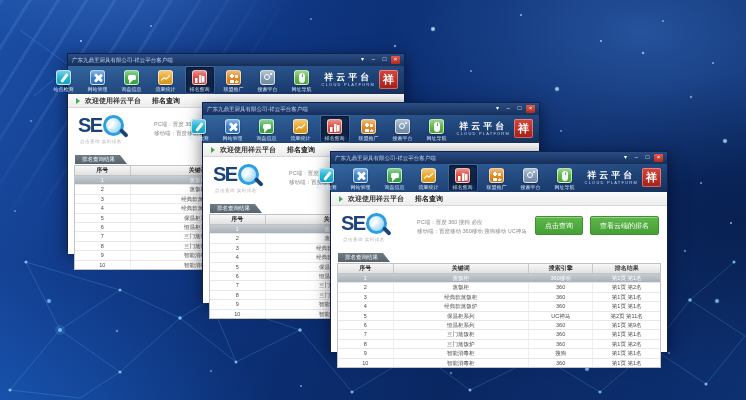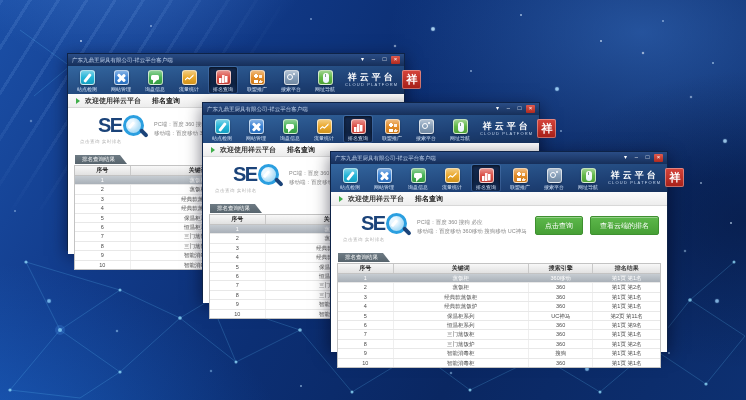--- a/index.html
+++ b/index.html
@@ -34,21 +34,21 @@
   .plexus{position:absolute;left:0;top:0;}
   
   .win{position:absolute;width:338px;height:198px;background:#fff;border:1px solid #0e2347;
     box-shadow:0 5px 16px rgba(0,4,20,.55);box-sizing:border-box;}
   .titlebar{display:flex;align-items:center;height:12px;background:linear-gradient(#2a4d86,#162f5a);padding:0 4px;}
   .title{font-size:5.5px;color:#c2d4ee;flex:1;white-space:nowrap;overflow:hidden;}
   .wctl{display:flex;gap:2px;}
   .wctl span{display:block;width:9px;height:8px;font-size:6px;line-height:7.5px;color:#fff;text-align:center;border-radius:1px;}
   .wctl .close{background:linear-gradient(#e05a4e,#b02a1e);}
   .toolbar{display:flex;align-items:flex-start;height:27px;
-    background:linear-gradient(175deg,#33669f,#1d3f73 70%,#16315c);padding:1px 4px 0 5px;gap:6px;}
+    background:linear-gradient(175deg,#33669f,#1d3f73 70%,#16315c);padding:1px 4px 0 5px;gap:6px;justify-content:flex-end;}
   .tbtn{display:flex;flex-direction:column;align-items:center;gap:1px;padding:3px 4px 1px;border-radius:2px;}
   .tbtn.sel{background:linear-gradient(#14294e,#0f2242 60%,#142c55);
     box-shadow:inset 0 1px 3px rgba(0,0,0,.6),0 0 0 1px rgba(120,160,220,.25);}
   .tlabel{font-size:5px;color:#d6e4f7;white-space:nowrap;}
   .ticon{position:relative;width:15px;height:15px;border-radius:3px;border:1px solid rgba(255,255,255,.65);box-sizing:border-box;
     background-image:linear-gradient(rgba(255,255,255,.42),rgba(255,255,255,.06) 50%,rgba(0,0,0,.10));
     box-shadow:0 1px 2px rgba(0,0,0,.35);}
   .ic-pencil::before{content:"";position:absolute;left:5.5px;top:2px;width:3px;height:10px;background:#fff;border-radius:1px;transform:rotate(38deg);}
   .ic-tools::before,.ic-tools::after{content:"";position:absolute;left:5.5px;top:1.5px;width:2.5px;height:10px;background:#fff;border-radius:1px;}
   .ic-tools::before{transform:rotate(45deg);}
@@ -79,21 +79,21 @@
     font-family:"Liberation Serif","DejaVu Serif",serif;font-weight:bold;font-size:11px;line-height:19px;
     text-align:center;border-radius:2px;box-shadow:inset 0 0 0 1px rgba(255,255,255,.35);}
   .welcome{height:13px;display:flex;align-items:center;gap:5px;background:linear-gradient(#fcfcfc,#ededed);
     border-bottom:1px solid #d8d8d8;padding:0 8px;}
   .warrow{width:0;height:0;border-left:4px solid #3fae49;border-top:3px solid transparent;border-bottom:3px solid transparent;}
   .wtext1{font-size:7px;font-weight:bold;color:#3c3c3c;}
   .wtext2{font-size:7px;font-weight:bold;color:#222;margin-left:6px;}
   .content{position:relative;padding:3px 6px 0;background:#fff;height:146px;box-sizing:border-box;}
   .seo-row{position:relative;height:36px;}
   .seo-logo{position:absolute;left:4px;top:3px;display:flex;align-items:center;}
-  .se-text{font-size:20px;font-weight:bold;color:#1b4379;letter-spacing:-1.5px;line-height:22px;margin-left:20px;}
+  .se-text{font-size:20px;font-weight:bold;color:#1b4379;letter-spacing:-1.5px;line-height:22px;}
   .mag{position:relative;width:15px;height:15px;border:3.5px solid #2b9fe0;border-radius:50%;margin-left:1px;
     background:radial-gradient(circle at 35% 35%, #eaf7ff 25%, #b5e0f7 60%, #8fd0f2);}
   .mag::before{content:"";position:absolute;left:4px;top:3.5px;width:2.5px;height:8px;background:#fff;border-radius:1px;transform:rotate(40deg);}
   .mag::after{content:"";position:absolute;width:10px;height:3.5px;background:#1b4379;border-radius:2px;transform:rotate(45deg);right:-8px;bottom:-2px;}
   .seo-tagline{position:absolute;left:6px;top:28px;font-size:4.5px;color:#b2b2b2;letter-spacing:.5px;white-space:nowrap;}
   .engine-info{position:absolute;left:80px;top:9px;font-size:5.5px;color:#8a8a8a;line-height:8.5px;white-space:nowrap;}
   .btns{position:absolute;right:2px;top:7px;display:flex;gap:7px;}
   .gbtn{height:17px;line-height:17px;padding:0 9px;font-size:7px;color:#fff;white-space:nowrap;
     background:linear-gradient(#5db84b,#469f35);border:1px solid #3e9030;border-radius:2px;
     box-shadow:inset 0 1px 0 rgba(255,255,255,.35);}

